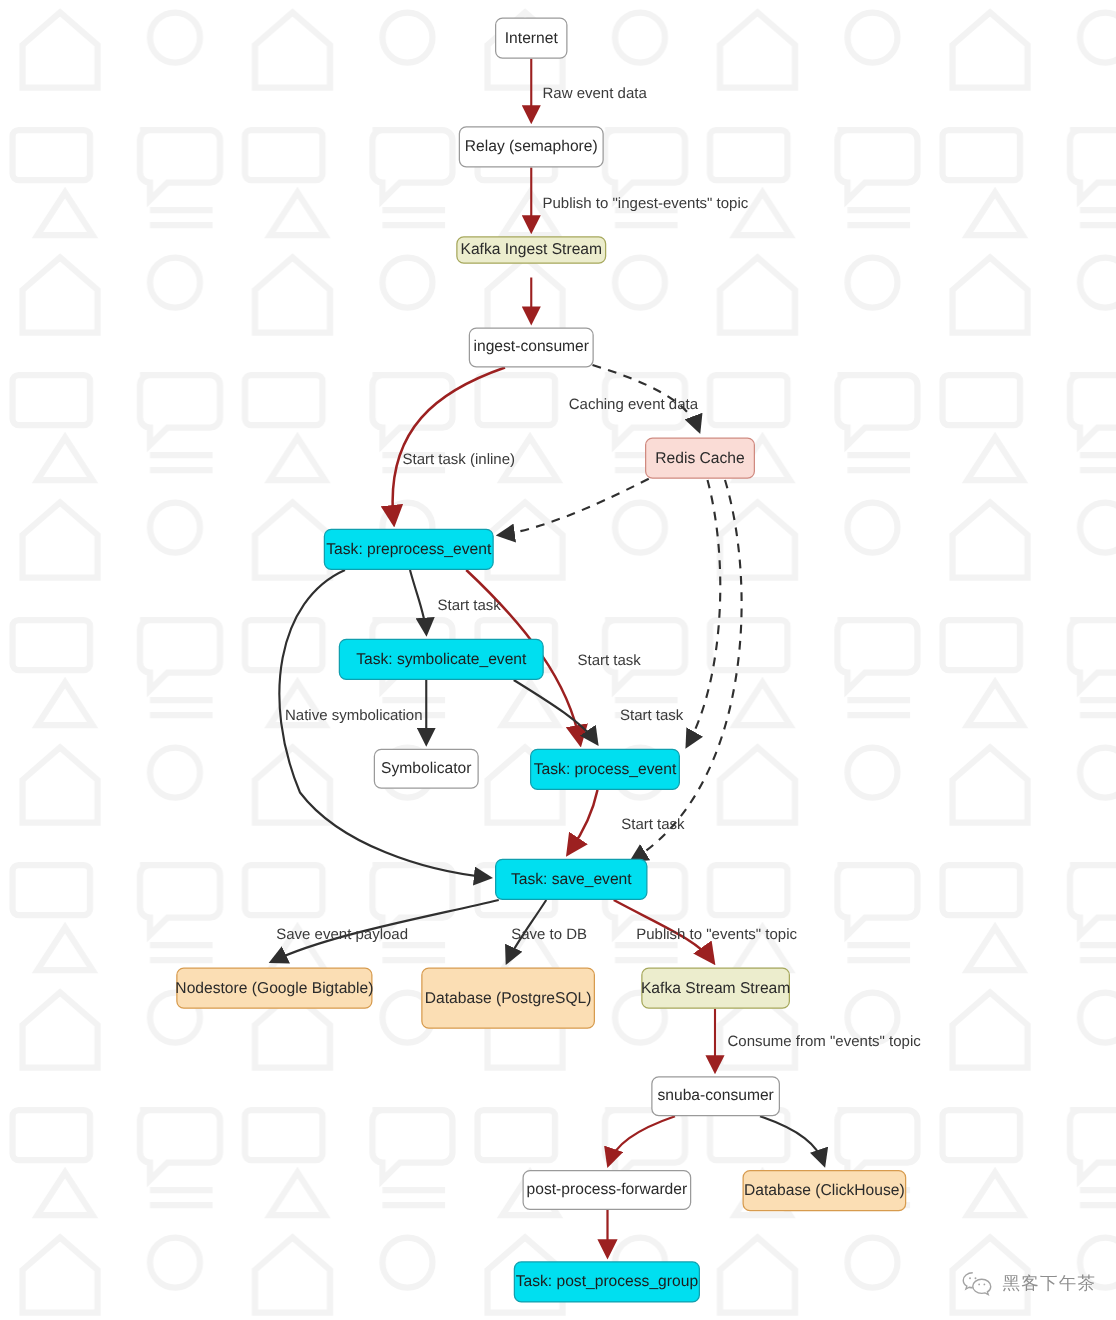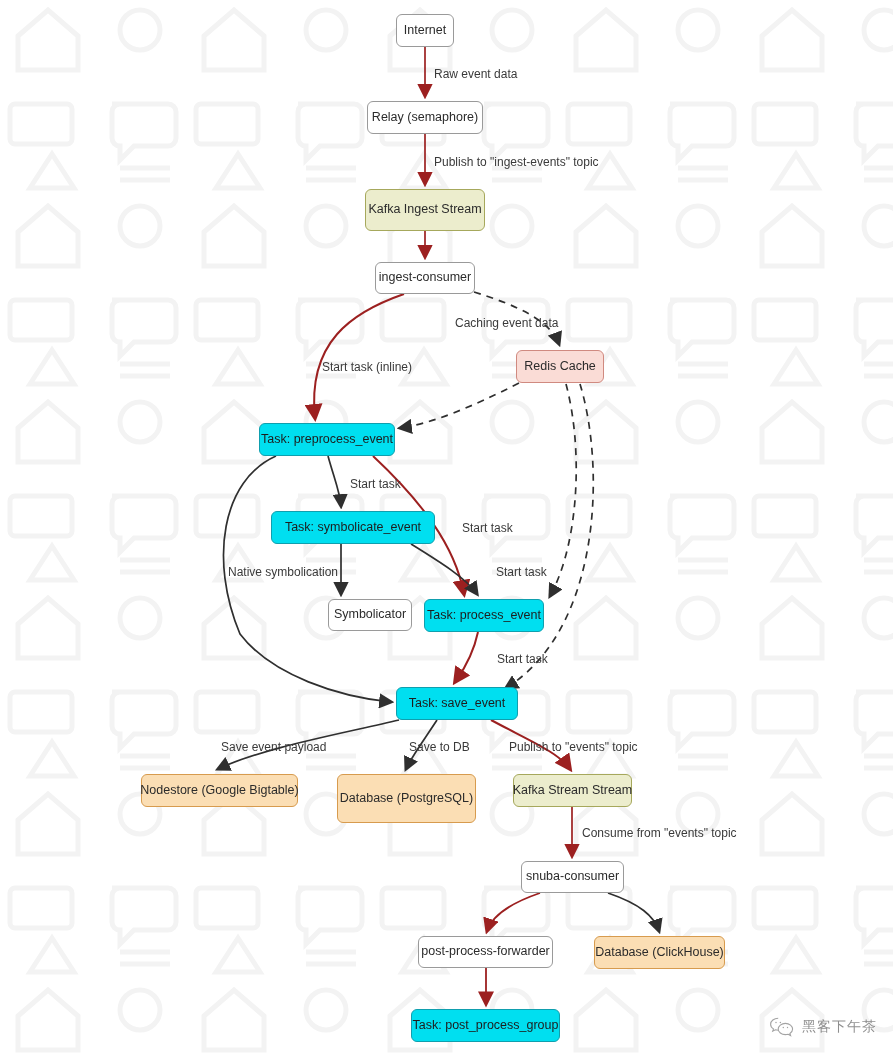--- a/index.html
+++ b/index.html
@@ -167,36 +167,36 @@
     </g>
   </svg>
 
   <div id="nodes">
       <div class="node plain" style="left: 396px; top: 14px; width: 58px; height: 33px;">
         <span>Internet</span>
       </div>
       <div class="node plain" style="left: 367px; top: 101px; width: 116px; height: 33px;">
         <span>Relay (semaphore)</span>
       </div>
-      <div class="node kafka" style="left: 365px; top: 189px; width: 120px; height: 42px;">
+      <div class="node kafka" style="left: 365px; top: 189px; width: 120px; height: 22px;">
         <span>Kafka Ingest Stream</span>
       </div>
       <div class="node plain" style="left: 375px; top: 262px; width: 100px; height: 32px;">
         <span>ingest-consumer</span>
       </div>
       <div class="node cache" style="left: 516px; top: 350px; width: 88px; height: 33px;">
         <span>Redis Cache</span>
       </div>
       <div class="node task" style="left: 259px; top: 423px; width: 136px; height: 33px;">
         <span>Task: preprocess_event</span>
       </div>
       <div class="node task" style="left: 271px; top: 511px; width: 164px; height: 33px;">
         <span>Task: symbolicate_event</span>
       </div>
-      <div class="node plain" style="left: 299px; top: 599px; width: 84px; height: 32px; margin-left: 29px;">
+      <div class="node plain" style="left: 299px; top: 599px; width: 84px; height: 32px;">
         <span>Symbolicator</span>
       </div>
       <div class="node task" style="left: 424px; top: 599px; width: 120px; height: 33px;">
         <span>Task: process_event</span>
       </div>
       <div class="node task" style="left: 396px; top: 687px; width: 122px; height: 33px;">
         <span>Task: save_event</span>
       </div>
       <div class="node store" style="left: 141px; top: 774px; width: 157px; height: 33px;">
         <span>Nodestore (Google Bigtable)</span>

